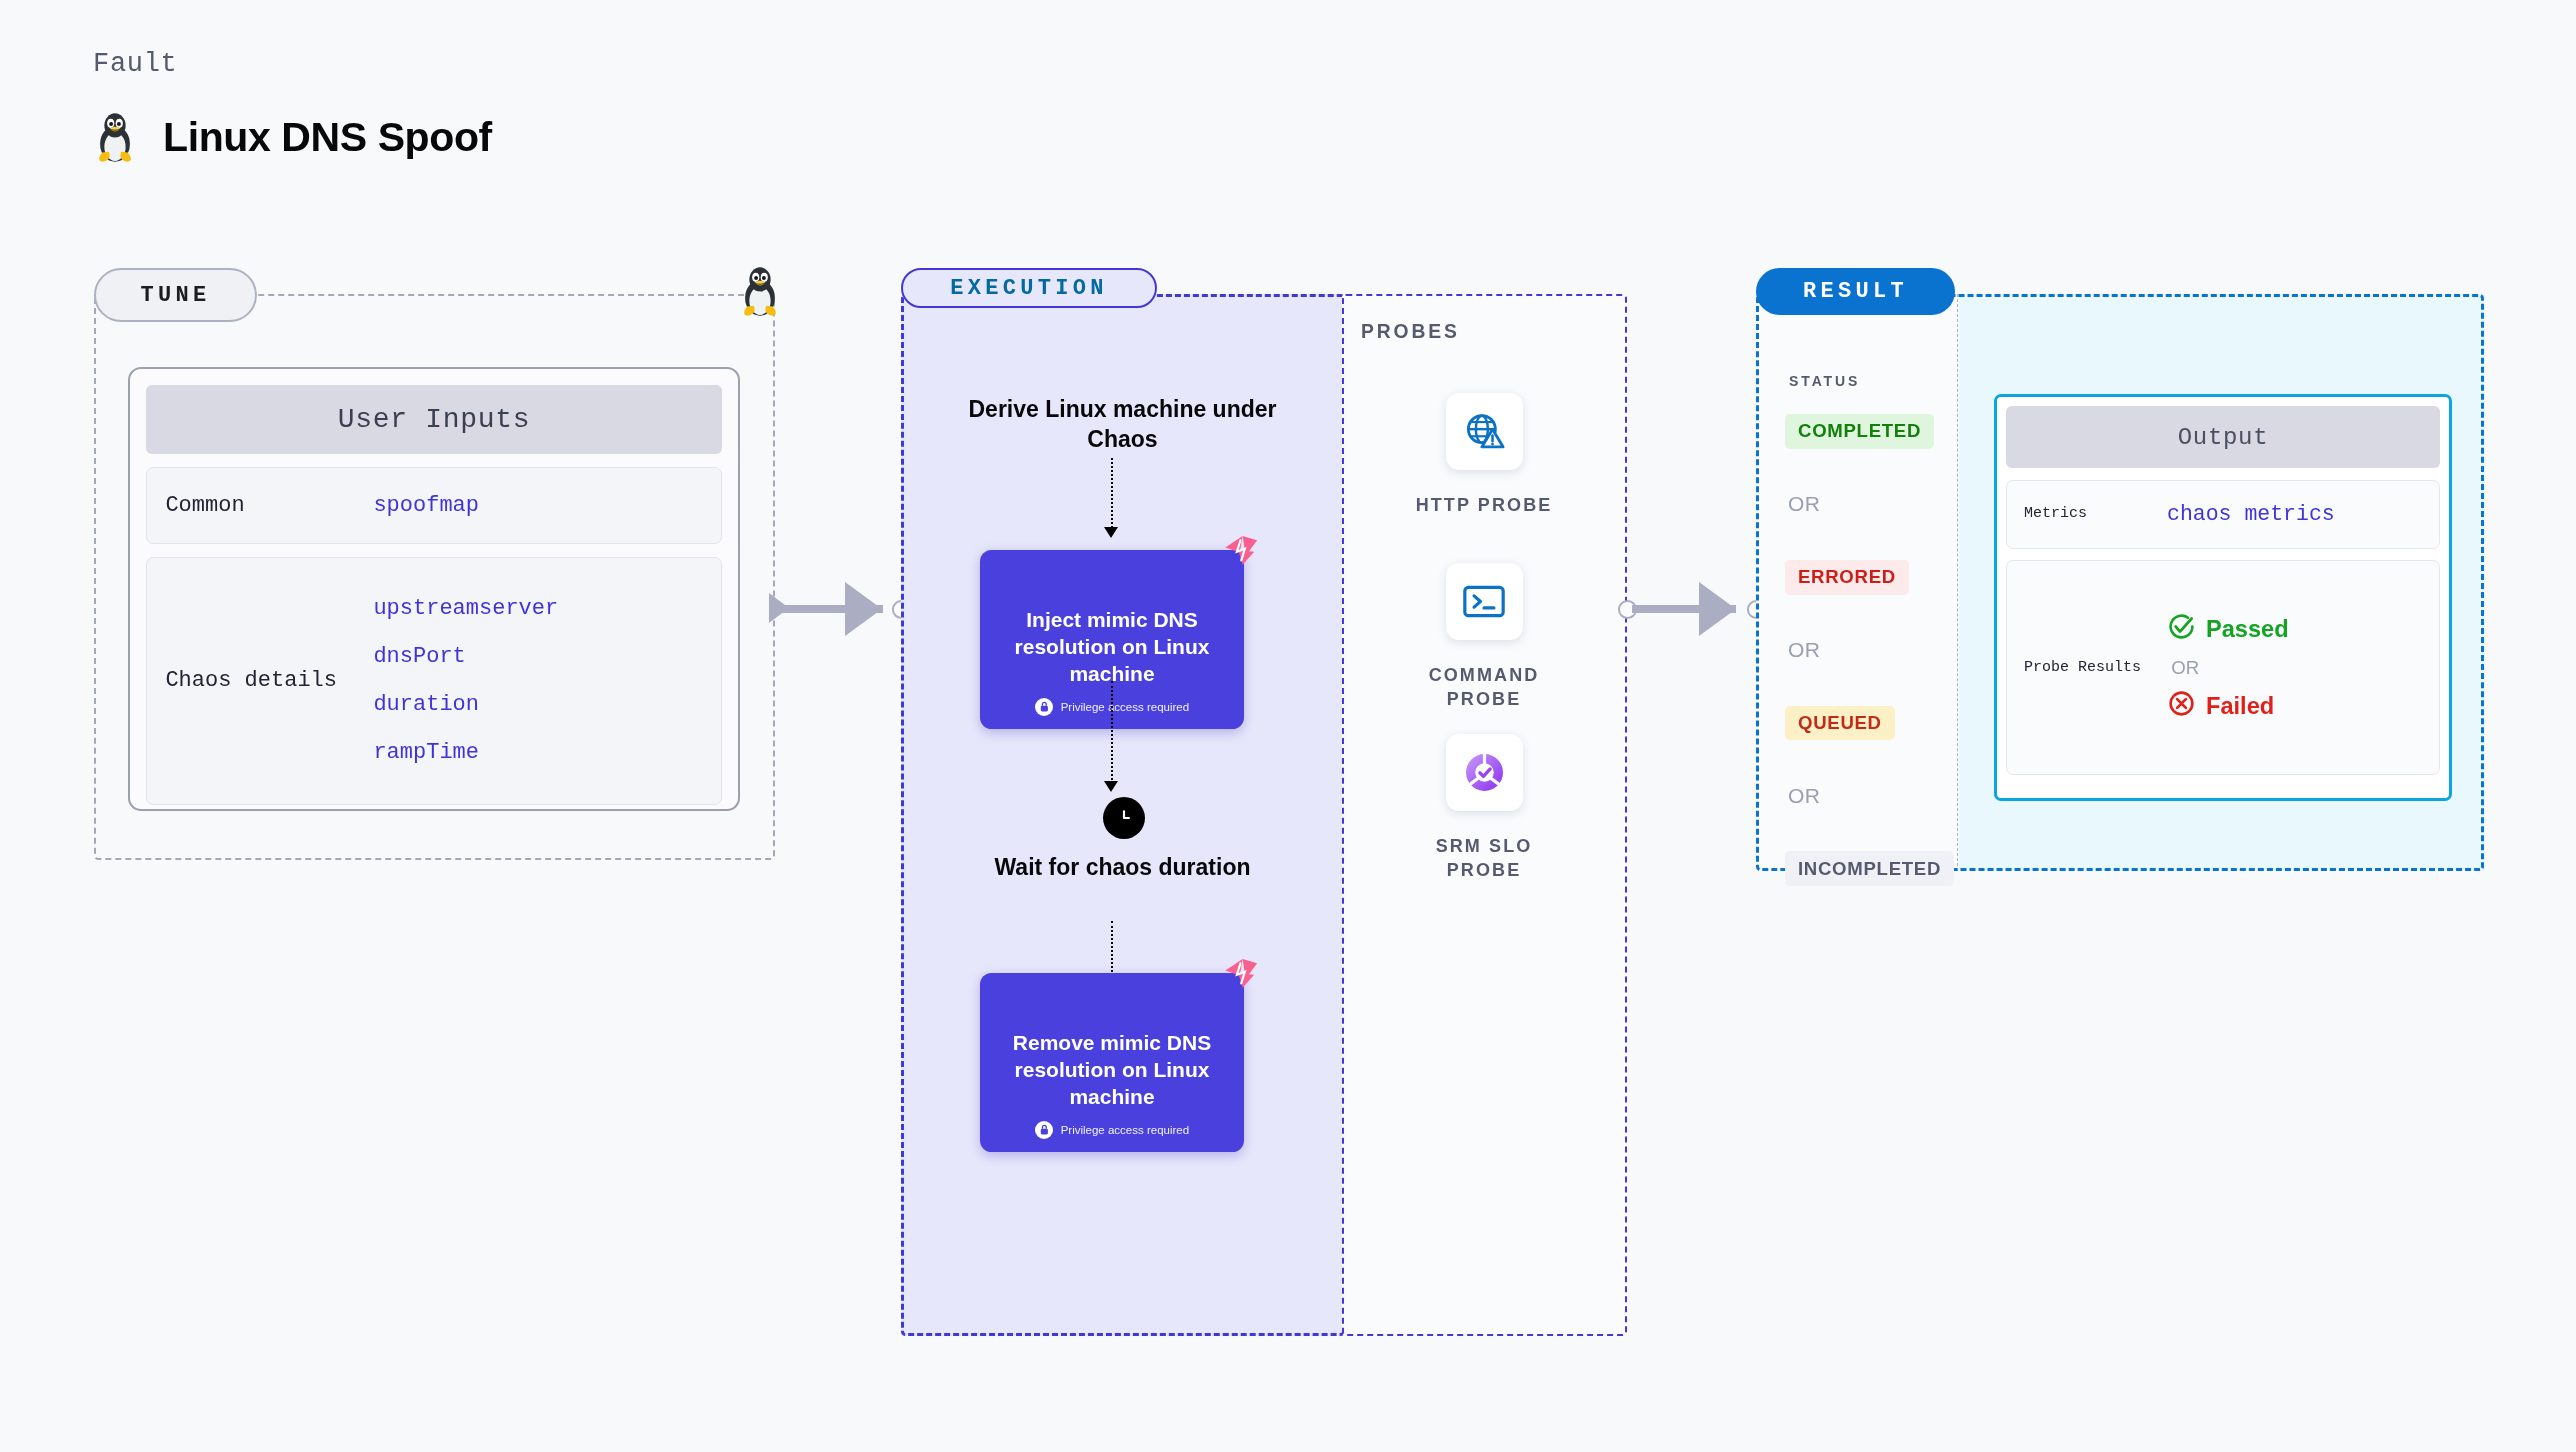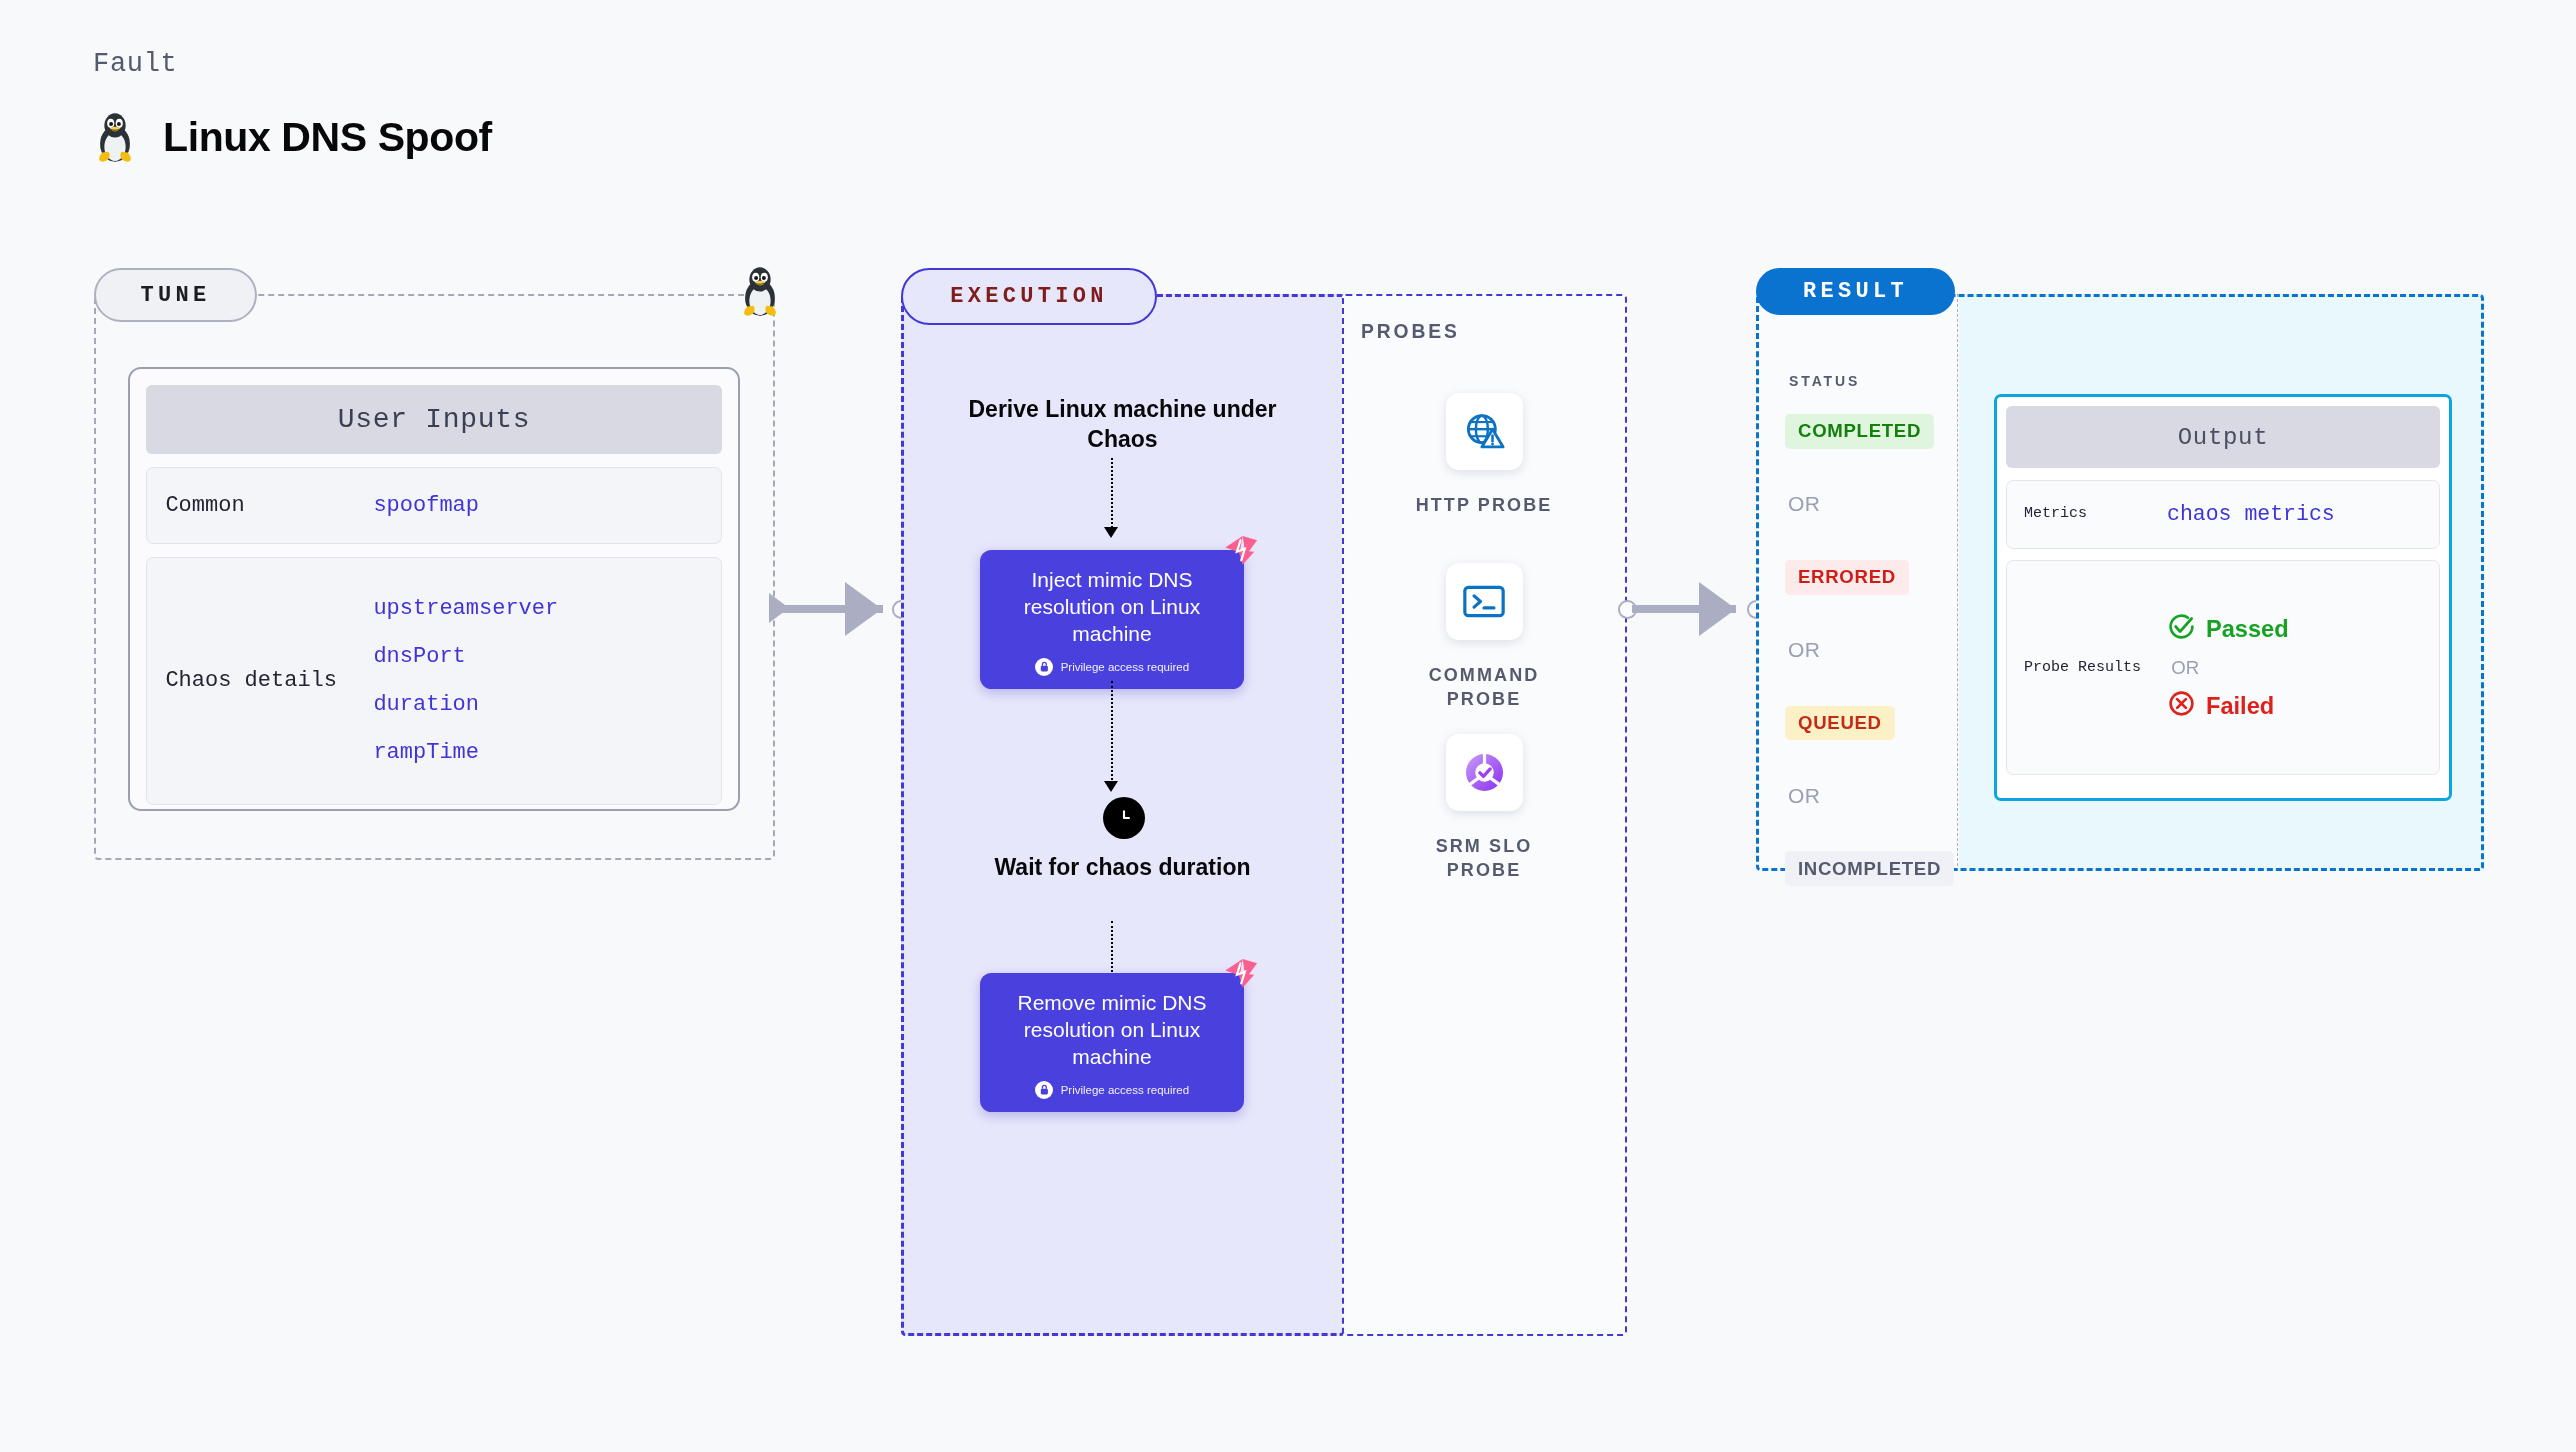--- a/index.html
+++ b/index.html
@@ -36,23 +36,23 @@
     justify-content: center; border-radius: 716px;
     font-family: "Liberation Mono", monospace;
     font-weight: bold; letter-spacing: 4.3px; z-index: 6;
   }
   #tune-pill {
     left: 94px; top: 268px; width: 163px; height: 54px;
     background: #eff1f5; border: 2.1px solid #adb2c2;
     color: #1d1d21; font-size: 22px;
   }
   #execution-pill {
-    left: 901px; top: 268px; width: 256px; height: 57px;
+    left: 901px; top: 268px; width: 256px; height: 40px;
     background: #e7e7fb; border: 2.1px solid #4338d4;
-    color: #7f1d1d; font-size: 22px;
+    color: #0369a1; font-size: 22px;
   }
   #result-pill {
     left: 1756px; top: 268px; width: 199px; height: 47px;
     background: #0a72cf; border: none;
     color: #ffffff; font-size: 22px;
   }
 
   
   .panel { position: absolute; }
   #tune-panel {
@@ -136,21 +136,21 @@
     border-top: 11.5px solid #000;
   }
   .chaos-node {
     position: absolute; width: 264px;
     background: #4940dd; border-radius: 11.5px;
     box-shadow: 0 3.6px 11.5px rgba(60,50,190,.28);
     padding: 15.8px 13px 13px;
     text-align: center; color: #fff;
   }
   .chaos-node-title {
-    font-size: 21px; font-weight: normal; line-height: 1.30;
+    font-size: 21px; font-weight: bold; line-height: 1.30; margin-top: 40px;
   }
   .priv-row {
     margin-top: 10px; display: flex; align-items: center;
     justify-content: center; gap: 7.2px;
   }
   .priv-text { font-size: 11.5px; color: #f2f1fe; }
   .lock-badge {
     width: 18.6px; height: 18.6px; border-radius: 50%;
     background: #fff; display: flex;
     align-items: center; justify-content: center;

